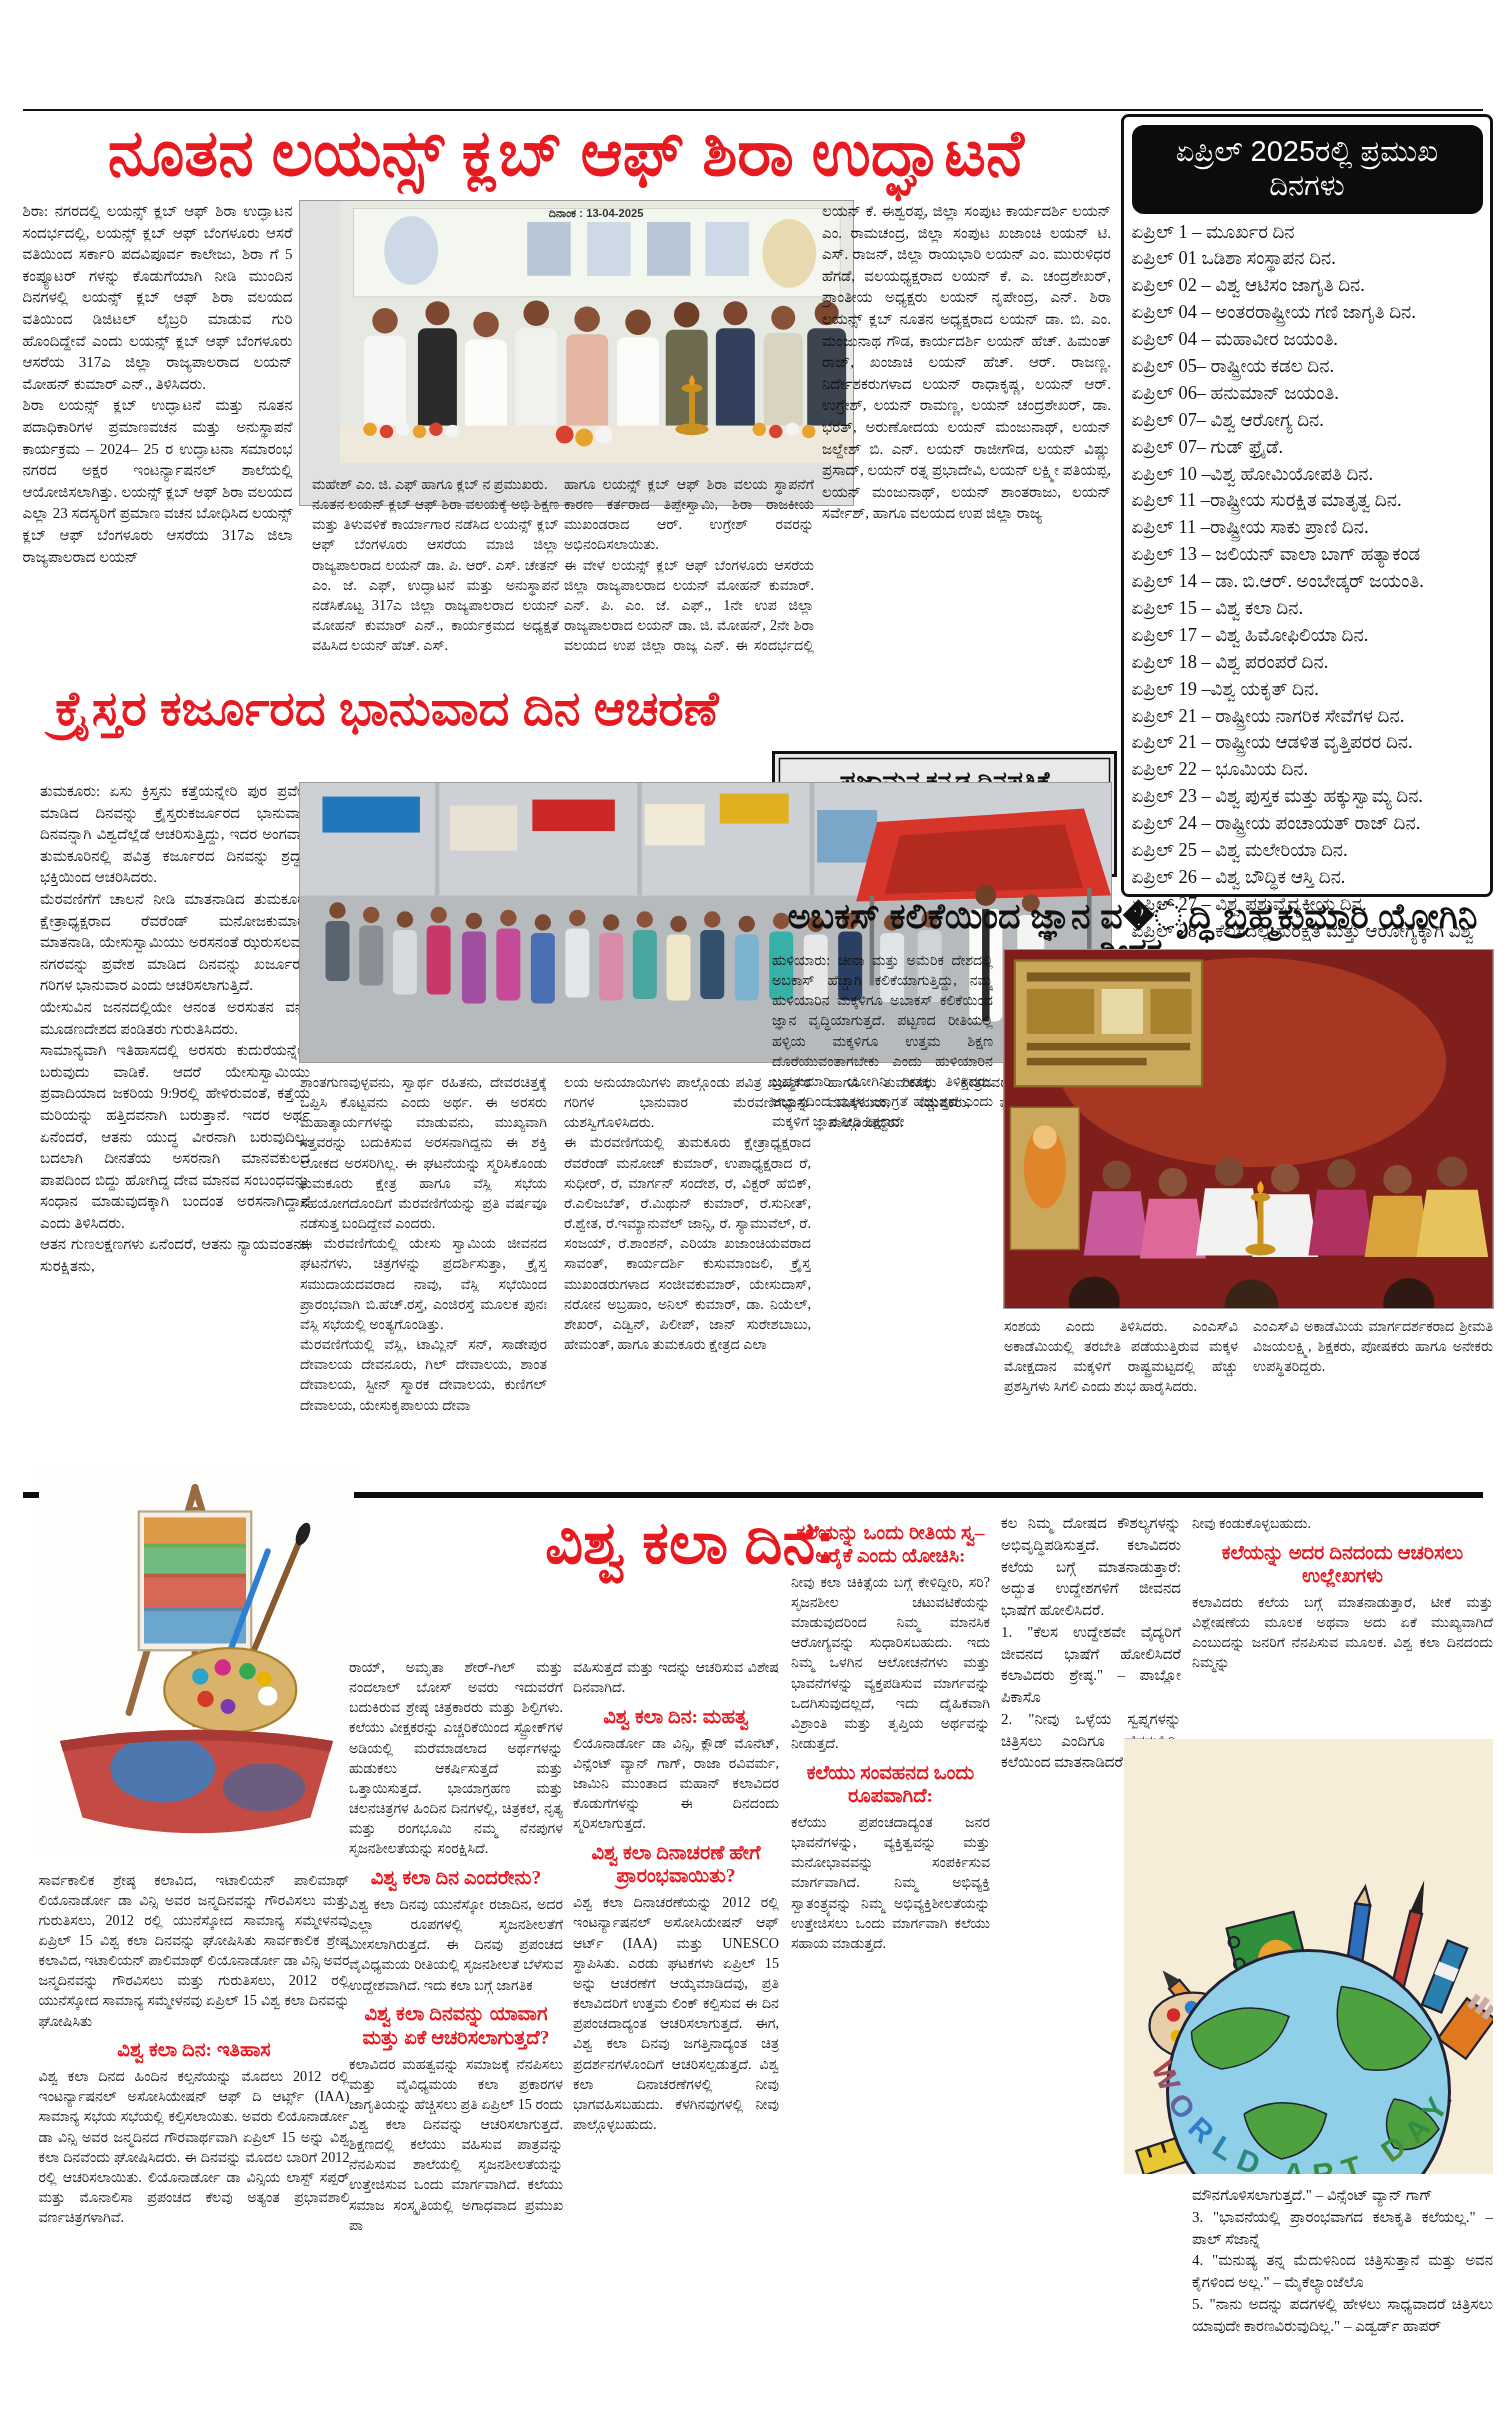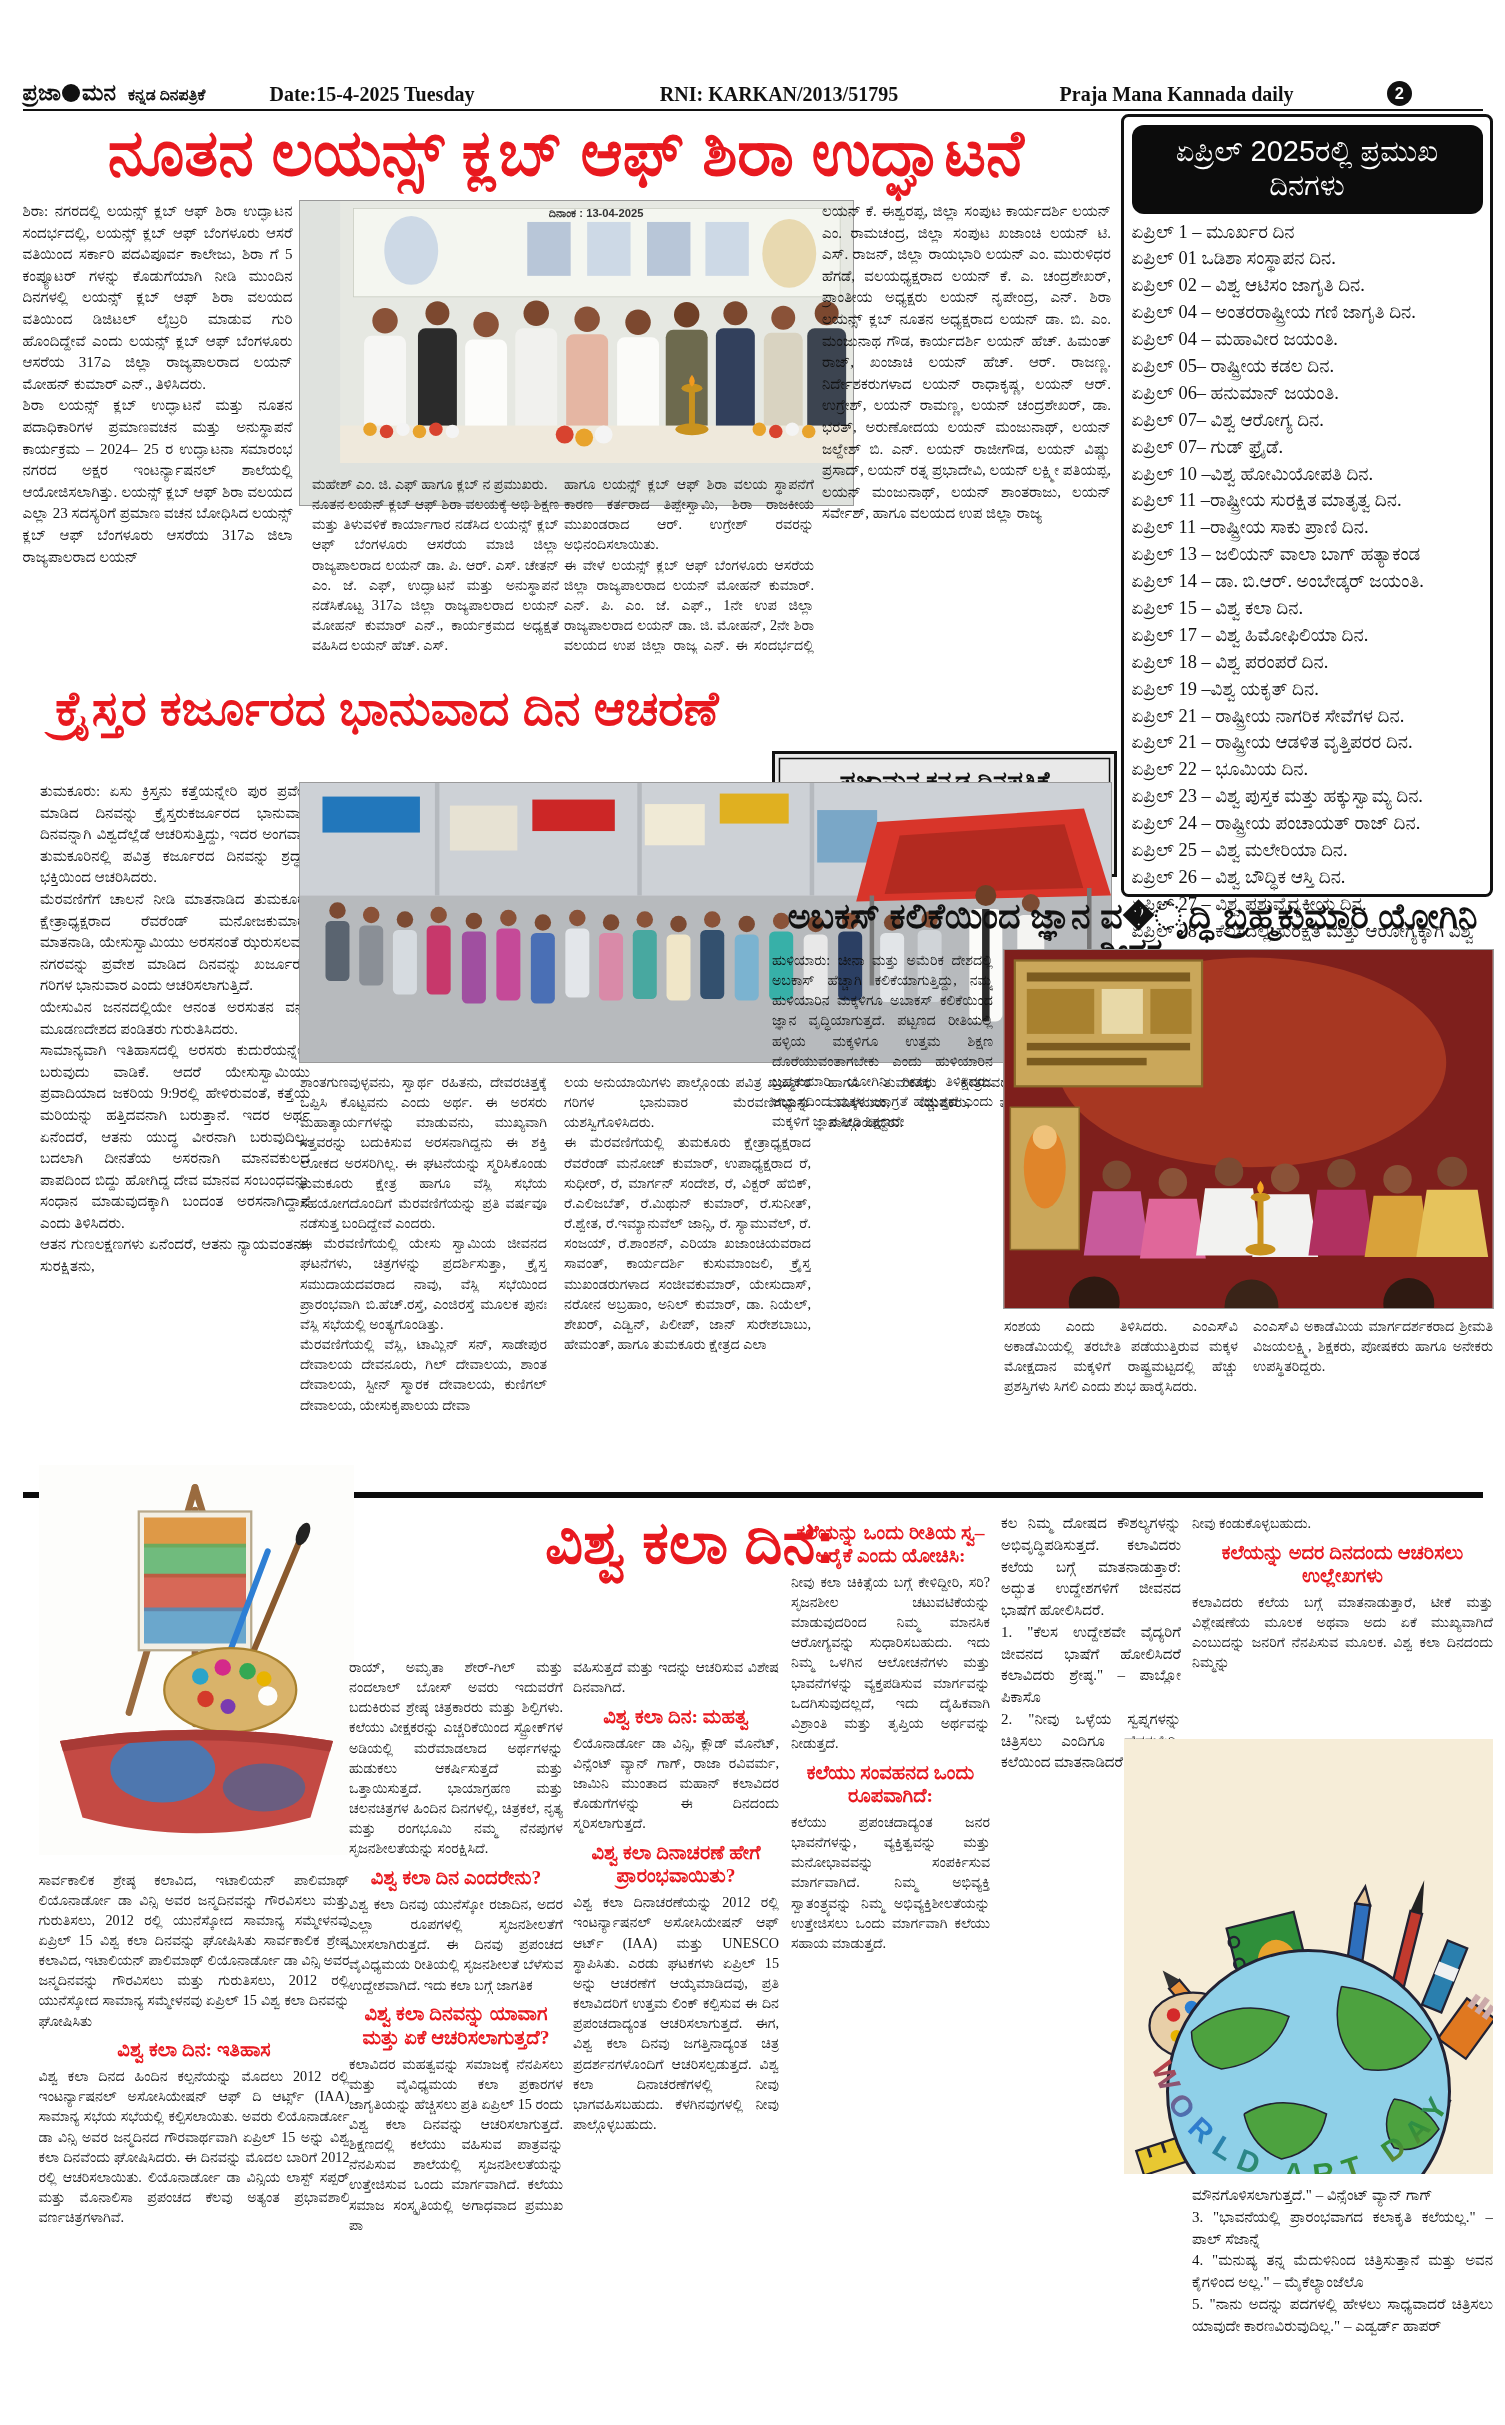--- a/index.html
+++ b/index.html
@@ -42,30 +42,20 @@
   #adbox .ph{font-weight:bold;font-size:33px;font-family:"Liberation Serif",serif;letter-spacing:1.5px;}
   .photo{background:#dfe2de;outline:0.7px solid #999;}
   .divider{left:22.5px;top:1492px;width:1460px;height:6px;background:#0c0c0c;}
   .quotes{font-size:15px;line-height:1.45;text-align:justify;white-space:pre-line;}
 </style>
 </head>
 <body>
 
 <div id="page">
 
-  <header id="masthead" class="abs">
-    <div style="width:247px;">
-      <span class="mh-logo">ಪ್ರಜಾ</span><span class="emblem"></span><span class="mh-logo">ಮನ</span>
-      <span class="mh-sub">ಕನ್ನಡ ದಿನಪತ್ರಿಕೆ</span>
-    </div>
-    <div class="mh-item" style="width:322px;">Date:15-4-2025 Tuesday</div>
-    <div class="mh-item" style="width:375px;text-align:center;">RNI: KARKAN/2013/51795</div>
-    <div class="mh-item" style="width:420px;text-align:center;">Praja Mana Kannada daily</div>
-    <div id="pgnum">2</div>
-  </header>
   <div class="abs rule-thin"></div>
 
   <div id="hl1" class="abs headline red">ನೂತನ ಲಯನ್ಸ್ ಕ್ಲಬ್ ಆಫ್ ಶಿರಾ ಉದ್ಘಾಟನೆ</div>
 
   <aside id="sidebar" class="abs">
     <div class="title">ಏಪ್ರಿಲ್ 2025ರಲ್ಲಿ ಪ್ರಮುಖ ದಿನಗಳು</div>
     <div style="margin-top:6px;">
       <div class="itm">ಏಪ್ರಿಲ್ 1 – ಮೂರ್ಖರ ದಿನ</div>
       <div class="itm">ಏಪ್ರಿಲ್ 01 ಒಡಿಶಾ ಸಂಸ್ಥಾಪನ ದಿನ.</div>
       <div class="itm">ಏಪ್ರಿಲ್ 02 – ವಿಶ್ವ ಆಟಿಸಂ ಜಾಗೃತಿ ದಿನ.</div>

